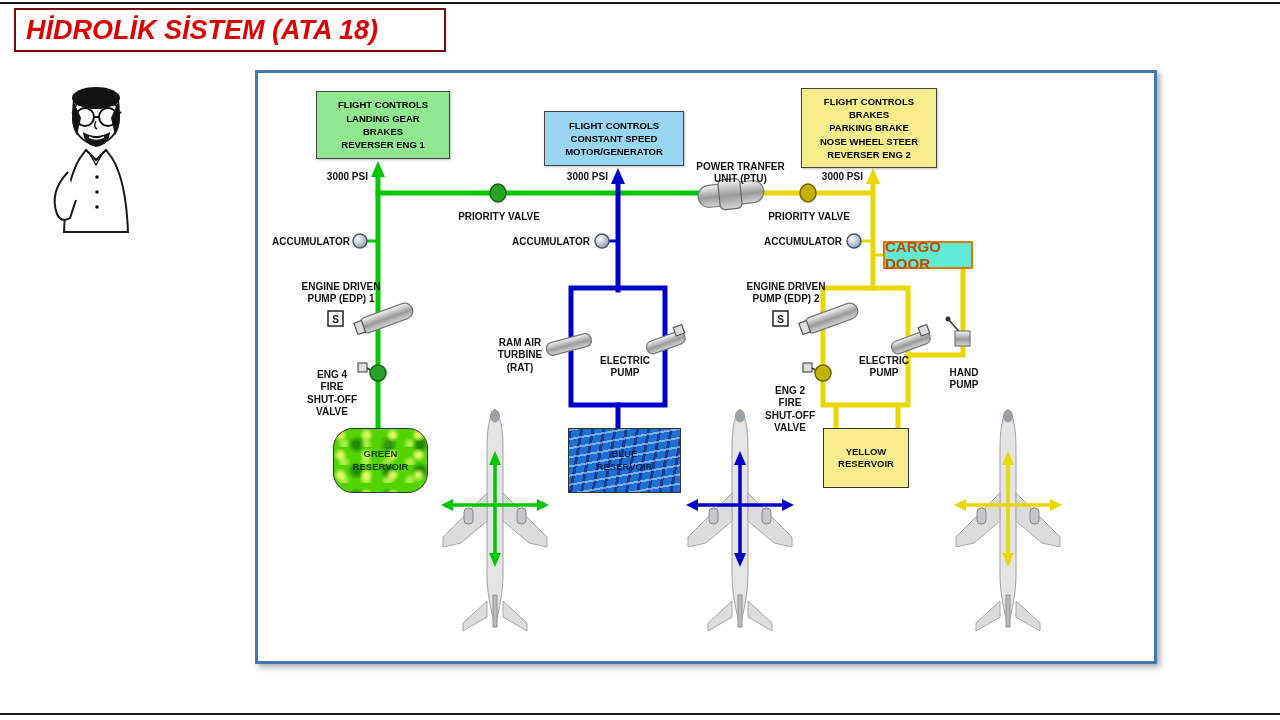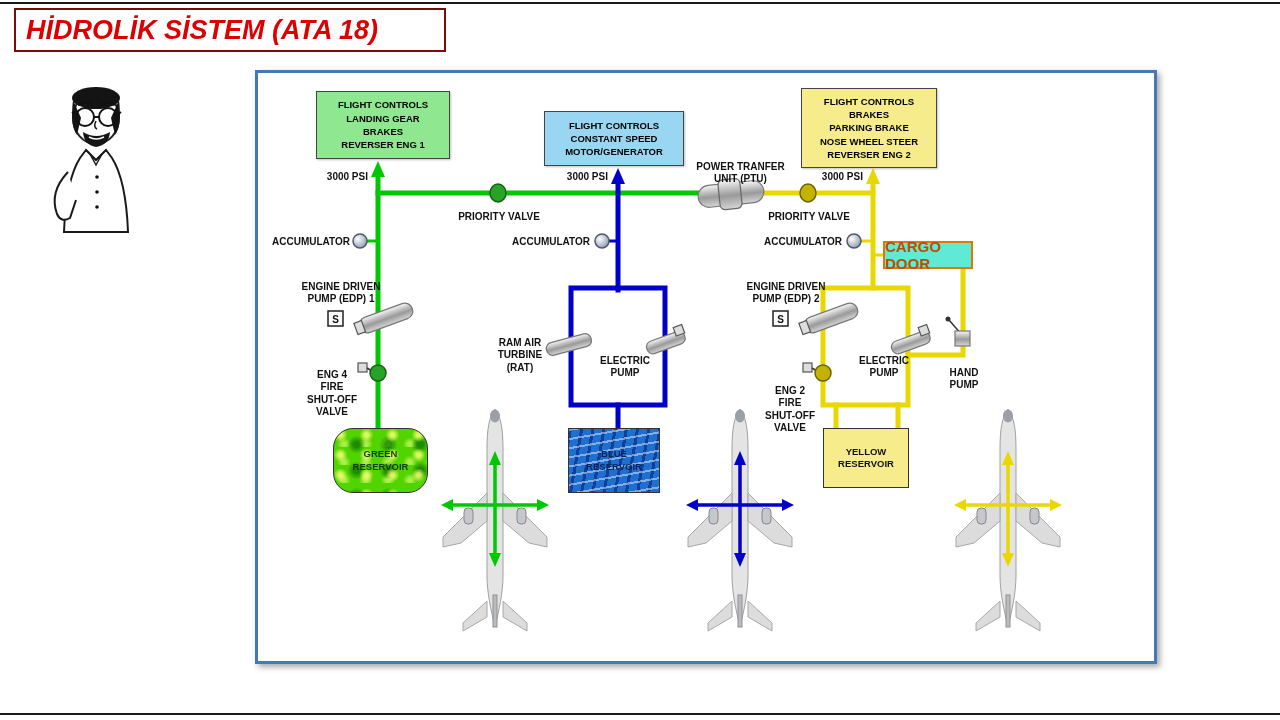--- a/index.html
+++ b/index.html
@@ -268,21 +268,21 @@
 VALVE</div>
     <div class="lbl" style="left:501px;top:296px;width:62px;margin-top:16px;">ENG 2
 FIRE
 SHUT-OFF
 VALVE</div>
 
     <div class="cargo" style="left:625px;top:168px;width:90px;height:28px;">CARGO DOOR</div>
 
     <div class="reservoir res-green" style="left:75px;top:355px;width:95px;height:65px;">GREEN
 RESERVOIR</div>
-    <div class="reservoir res-blue" style="left:310px;top:355px;width:92px;height:65px;">BLUE
+    <div class="reservoir res-blue" style="left:310px;top:355px;width:113px;height:65px;">BLUE
 RESERVOIR</div>
     <div class="reservoir res-yellow" style="left:565px;top:355px;width:86px;height:60px;">YELLOW
 RESERVOIR</div>
 
     <svg class="plane" style="left:175px;color:var(--green,#00c800);" viewBox="0 0 125 245">
         <use href="#plane"></use>
       </svg>
     <svg class="plane" style="left:420px;color:var(--blue,#0000c8);" viewBox="0 0 125 245">
         <use href="#plane"></use>
       </svg>

